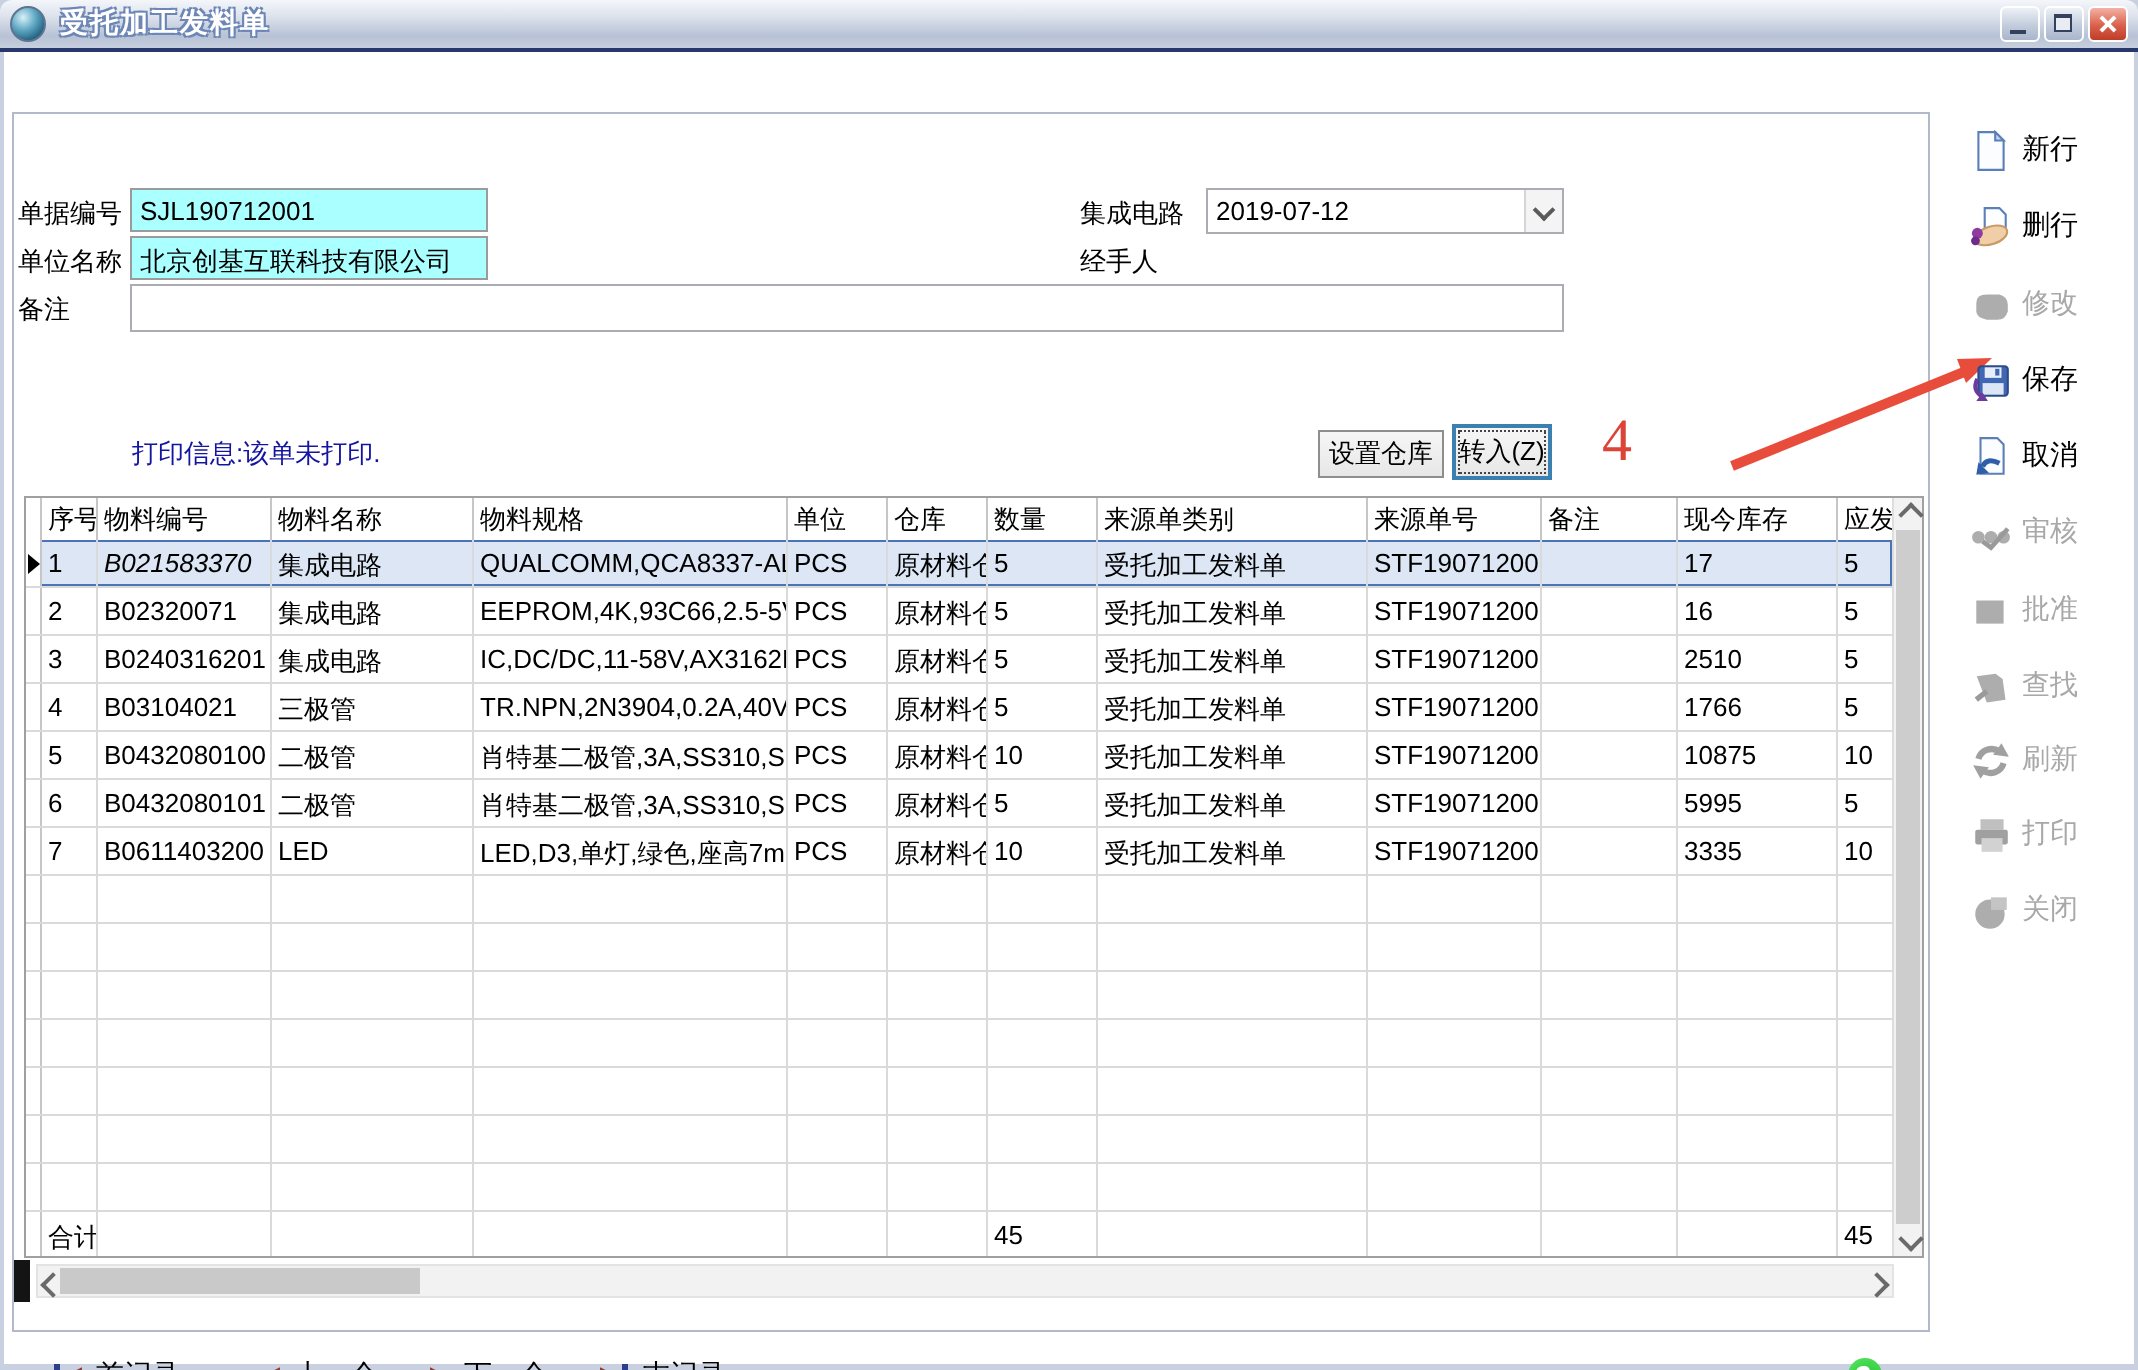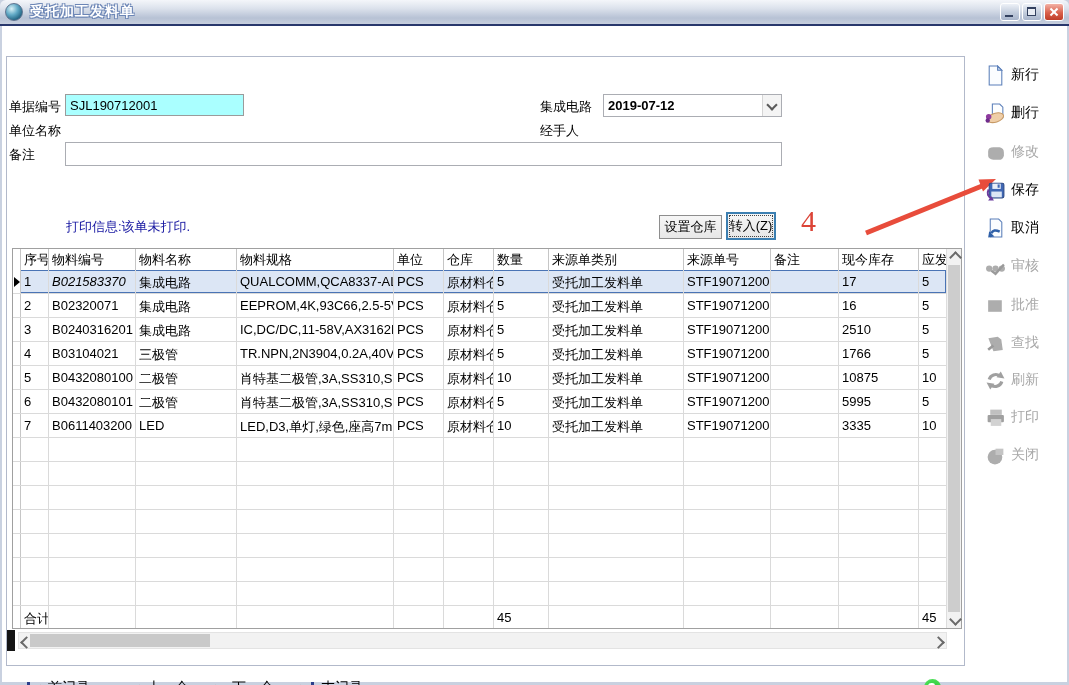--- a/index.html
+++ b/index.html
@@ -31,21 +31,21 @@
   .glyph-x1,.glyph-x2{position:absolute;left:4px;top:7px;width:10px;height:2px;background:#FFFFFF;}
   .glyph-x1{transform:rotate(45deg);} .glyph-x2{transform:rotate(-45deg);}
   
   .content{position:absolute;left:2px;top:26px;right:2px;bottom:3px;background:#FFFFFF;}
   .main-panel{position:absolute;left:4px;top:30px;width:959px;height:610px;border:1px solid #B2B9CA;box-sizing:border-box;}
   
   .flabel{position:absolute;font-size:13px;color:#000;white-space:nowrap;}
   .ffield{position:absolute;box-sizing:border-box;font-size:13px;padding:3px 4px 0 4px;
     border:1px solid #9B9B9B;background:#FFF;white-space:nowrap;overflow:hidden;}
   .cyan{background:#AAFFFF;}
-  .combo{position:absolute;box-sizing:border-box;border:1px solid #ABADB3;background:#FFF;display:flex;font-weight:bold;}
+  .combo{position:absolute;box-sizing:border-box;border:1px solid #ABADB3;background:#FFF;display:flex;}
   .combo-text{flex:1;font-size:13px;padding:3px 4px 0 4px;white-space:nowrap;overflow:hidden;}
   .combo-btn{width:18px;flex:none;background:#F4F4F4;border-left:1px solid #D5D5D5;position:relative;cursor:pointer;}
   .combo-btn::after{content:"";position:absolute;left:5px;top:6px;width:6px;height:6px;
     border-right:2px solid #5A5A5A;border-bottom:2px solid #5A5A5A;transform:rotate(45deg);}
   .print-info{position:absolute;left:64px;top:192px;font-size:13px;color:#1414A0;}
   
   .btn{position:absolute;box-sizing:border-box;font-size:13px;text-align:center;
     background:linear-gradient(#F6F6F6,#E7E7E7);border:1px solid #8E8E8E;cursor:pointer;
     display:flex;align-items:center;justify-content:center;}
   .btn.focused{border:2px solid #3C7FB1;outline:1px dotted #444;outline-offset:-4px;}
@@ -117,20 +117,21 @@
   </div>
 
   <div class="content">
 
     <div class="main-panel"></div>
 
     <div class="flabel" style="left:7px;top:72px;">单据编号</div>
     <div class="ffield cyan" style="left:63px;top:68px;width:179px;height:22px;">SJL190712001</div>
 
     <div class="flabel" style="left:7px;top:96px;">单位名称</div>
+    <div class="ffield cyan" style="left:63px;top:92px;width:179px;height:22px;">北京创基互联科技有限公司</div>
 
     <div class="flabel" style="left:7px;top:120px;">备注</div>
     <div class="ffield" style="left:63px;top:116px;width:717px;height:24px;border-color:#ABADB3;"></div>
 
     <div class="flabel" style="left:538px;top:72px;">集成电路</div>
     <div class="combo" style="left:601px;top:68px;width:179px;height:23px;">
       <div class="combo-text">2019-07-12</div>
       <div class="combo-btn"></div>
     </div>
 

